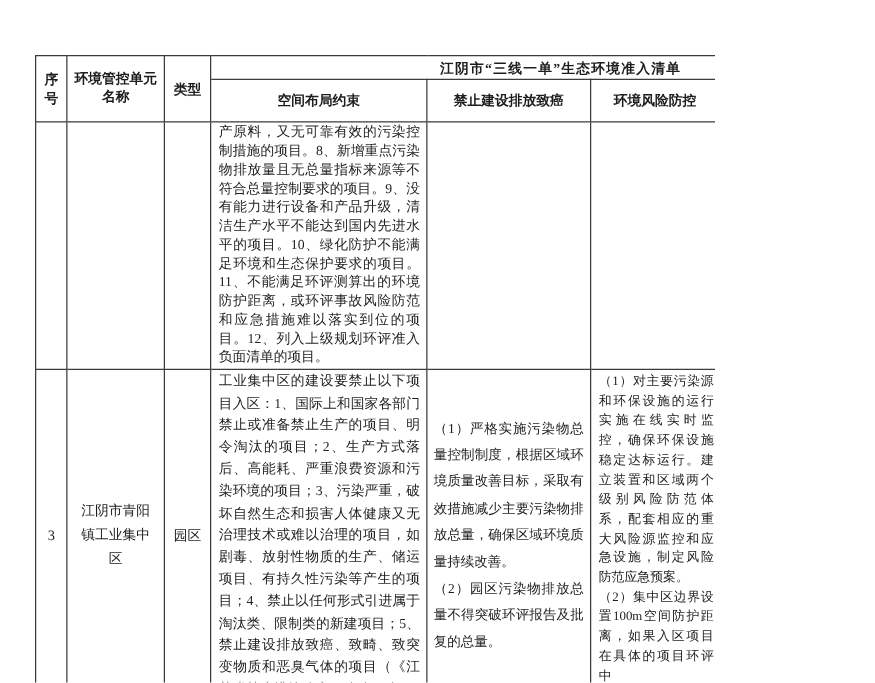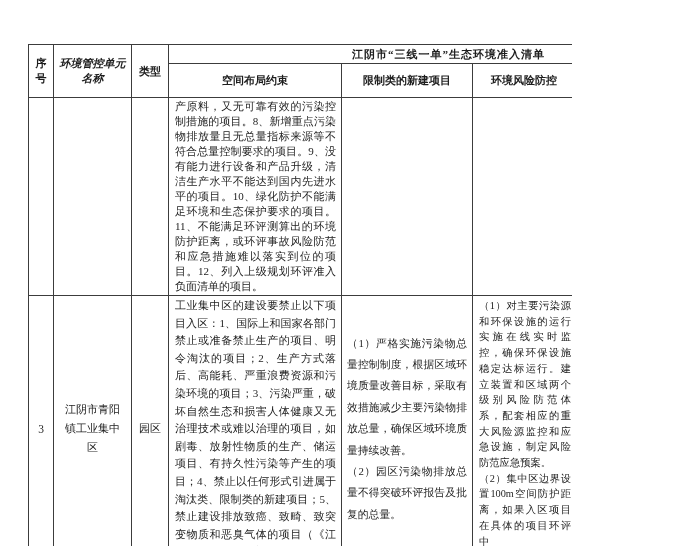--- a/index.html
+++ b/index.html
@@ -26,21 +26,21 @@
   }
   .access-table thead th {
     font-weight: bold;
     text-align: center;
     vertical-align: middle;
     font-size: 11px;
     padding: 1px 2px;
   }
   .r-title .th-title { height: 16px; letter-spacing: 1px; }
   .r-sub th { height: 31px; font-family: Liberation Mono, monospace; }
-  .th-unit { padding: 0 10px; line-height: 15px; font-style: italic; }
+  .th-unit { padding: 0 10px; line-height: 15px; }
 
   .row-cont  td { height: 181px; margin-top: 22px; }
   .row-main  td { height: 215px; }
 
   .c-no   { text-align: center; vertical-align: middle; font-size: 11.5px; }
   .c-unit { text-align: center; vertical-align: middle; font-size: 11px;
             line-height: 19px; padding: 0 11px; }
   .c-type { text-align: center; vertical-align: middle; font-size: 11px; }
 
   .c-spatial {
@@ -97,21 +97,21 @@
     </colgroup>
     <thead>
       <tr class="r-title">
         <th rowspan="2" class="th-no">序号</th>
         <th rowspan="2" class="th-unit">环境管控单元名称</th>
         <th rowspan="2" class="th-type">类型</th>
         <th colspan="4" class="th-title">江阴市“三线一单”生态环境准入清单</th>
       </tr>
       <tr class="r-sub">
         <th>空间布局约束</th>
-        <th>限制类的新建项目</th>
+        <th>禁止建设排放致癌</th>
         <th>环境风险防控</th>
         <th>资源开发效率要求</th>
       </tr>
     </thead>
     <tbody>
       <tr class="row-cont">
         <td class="c-no"></td>
         <td class="c-unit"></td>
         <td class="c-type"></td>
         <td class="c-spatial">产原料，又无可靠有效的污染控制措施的项目。8、新增重点污染物排放量且无总量指标来源等不符合总量控制要求的项目。9、没有能力进行设备和产品升级，清洁生产水平不能达到国内先进水平的项目。10、绿化防护不能满足环境和生态保护要求的项目。11、不能满足环评测算出的环境防护距离，或环评事故风险防范和应急措施难以落实到位的项目。12、列入上级规划环评准入负面清单的项目。</td>

